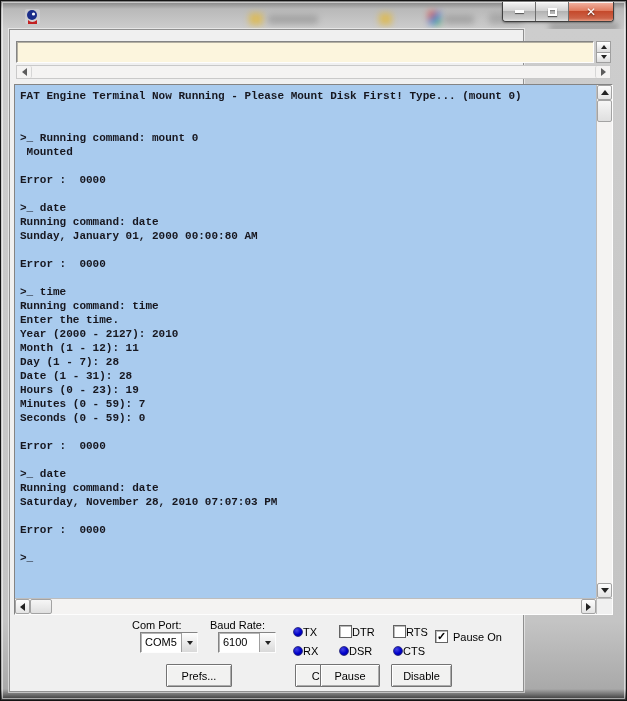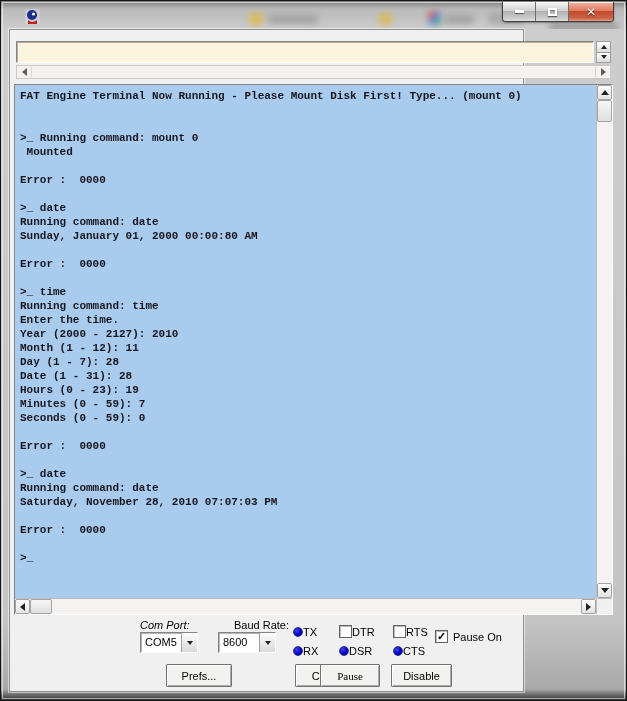--- a/index.html
+++ b/index.html
@@ -236,31 +236,31 @@
         <div class="sb-thumb"></div>
         <div class="spacer"></div>
         <div class="sb-btn">
             <span class="tri-right"></span>
           </div>
       </div>
 
       <div class="sb-corner"></div>
     </div>
 
-    <span class="ctl-label" style="left:130px;top:589px;font-style:italic;">Com Port:</span>
+    <span class="ctl-label" style="left:122px;top:589px;">Com Port:</span>
     <div class="dd sunken" style="left:130px;top:602px;">
       <span class="dd-value">COM5</span>
       <span class="dd-btn">
           <span class="tri-down sm"></span>
         </span>
     </div>
 
-    <span class="ctl-label" style="left:224px;top:589px;">Baud Rate:</span>
+    <span class="ctl-label" style="left:200px;top:589px;">Baud Rate:</span>
     <div class="dd sunken" style="left:208px;top:602px;">
-      <span class="dd-value">8600</span>
+      <span class="dd-value">6100</span>
       <span class="dd-btn">
           <span class="tri-down sm"></span>
         </span>
     </div>
 
     <div class="ind-grid">
       <div class="ind">
         <span class="led"></span>
         <span>TX</span>
       </div>
@@ -288,17 +288,17 @@
 
     <div class="echo-wrap">
       <span class="cb checked">
           <span class="mark">✓</span>
         </span>
       <span>Pause On</span>
     </div>
 
     <button class="btn95" style="left:156px;width:66px;text-align:center;">Prefs...</button>
     <button class="btn95" style="left:239px;width:60px;margin-left:46px;">Clear</button>
-    <button class="btn95" style="left:310px;width:60px;font-family:Liberation Serif, serif;">Pause</button>
+    <button class="btn95" style="left:310px;width:60px;">Pause</button>
     <button class="btn95" style="left:381px;width:61px;">Disable</button>
 
   </div>
 </div>
 
 </body></html>

